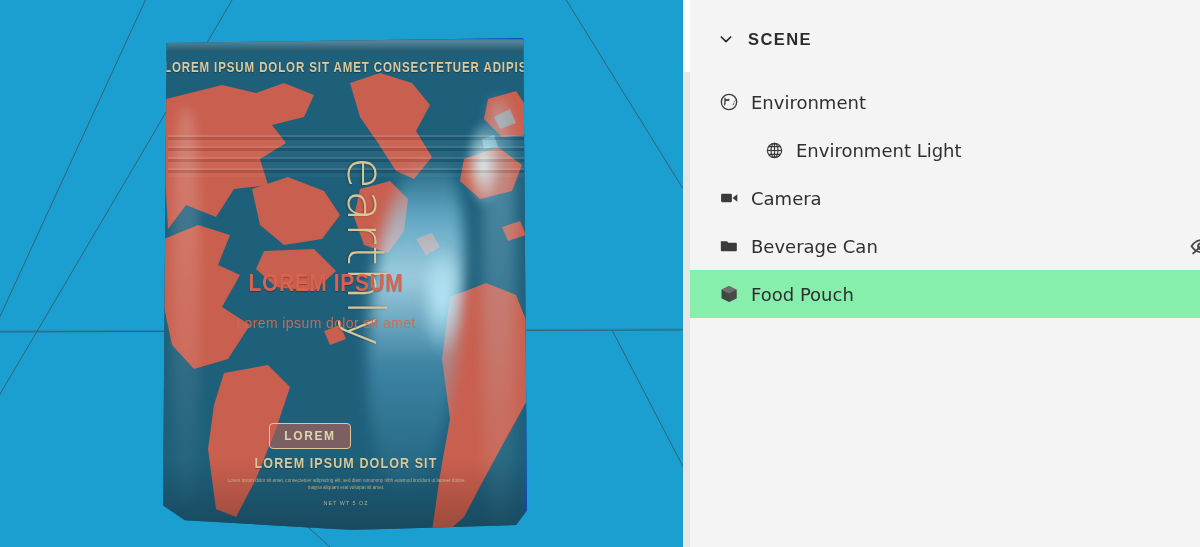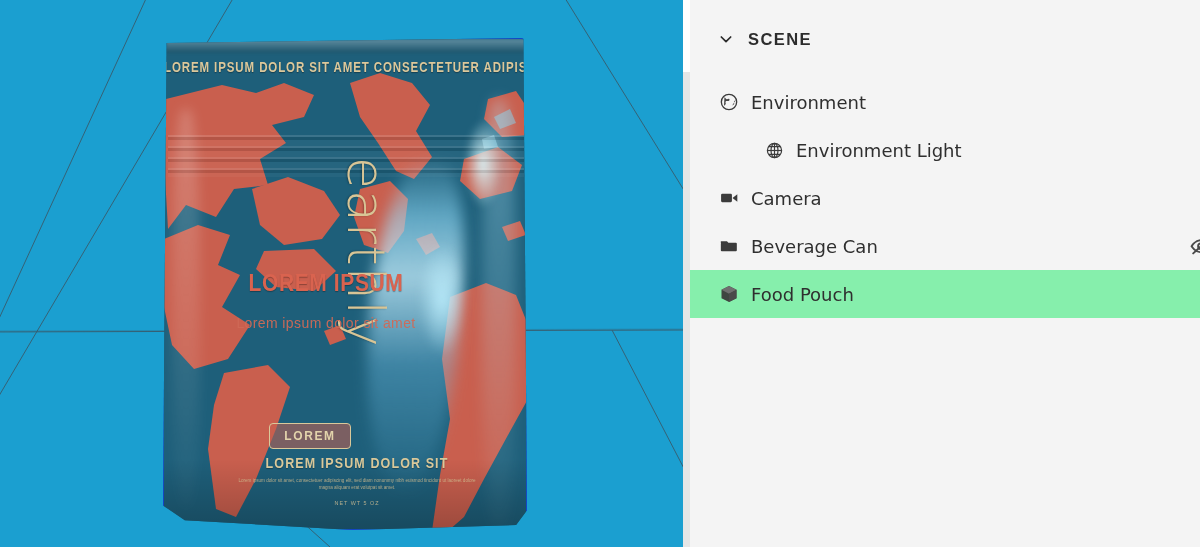--- a/index.html
+++ b/index.html
@@ -134,21 +134,21 @@
   .badge{
     position:absolute;left:105px;top:384px;
     width:80px;height:24px;
     border:1.6px solid #d9c89a;border-radius:4px;
     background:rgba(201,95,78,.55);
     display:flex;align-items:center;justify-content:center;
   }
   .badge span{
     font-size:12px;font-weight:bold;letter-spacing:1.6px;color:#e2d3ab;
   }
-  .foot{position:absolute;left:0;top:414px;width:364px;text-align:center;margin-left:11px;}
+  .foot{position:absolute;left:0;top:414px;width:364px;text-align:center;}
   .foot .f-title{
     font-size:12.5px;letter-spacing:1.1px;color:#d9c89a;font-weight:bold;
     transform:scaleY(1.15);display:inline-block;
     text-shadow:0 1px 1px rgba(0,0,0,.30);
   }
   .foot .f-body{
     margin:6px auto 0;width:250px;
     font-size:4.6px;line-height:1.55;color:#cdb98d;opacity:.85;
   }
   .foot .f-net{

